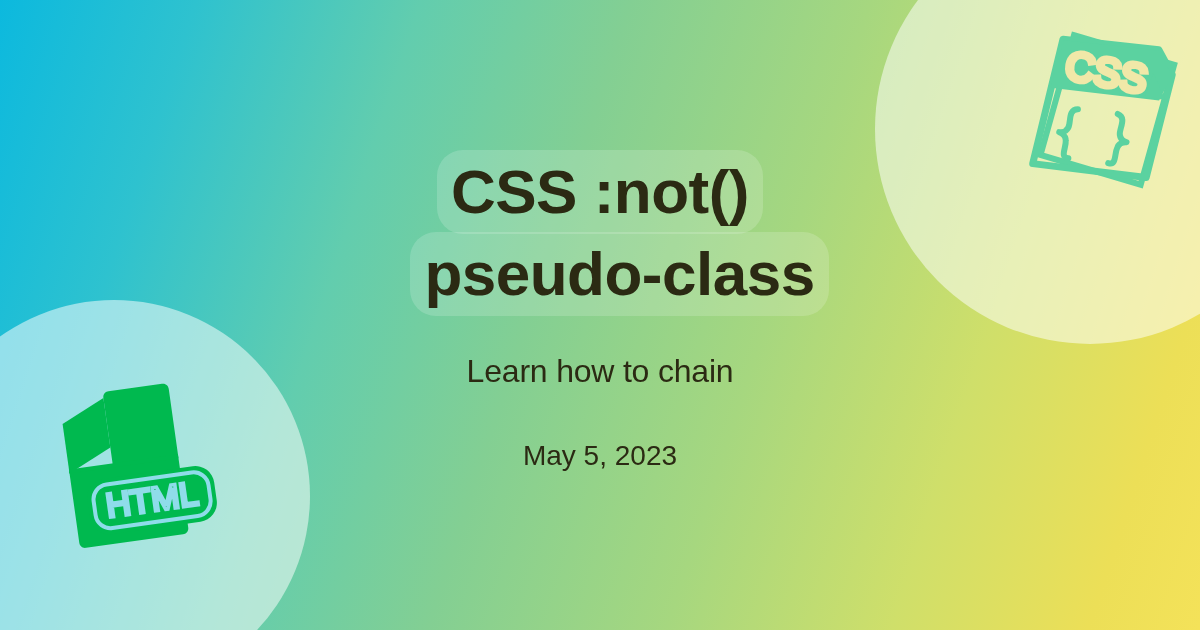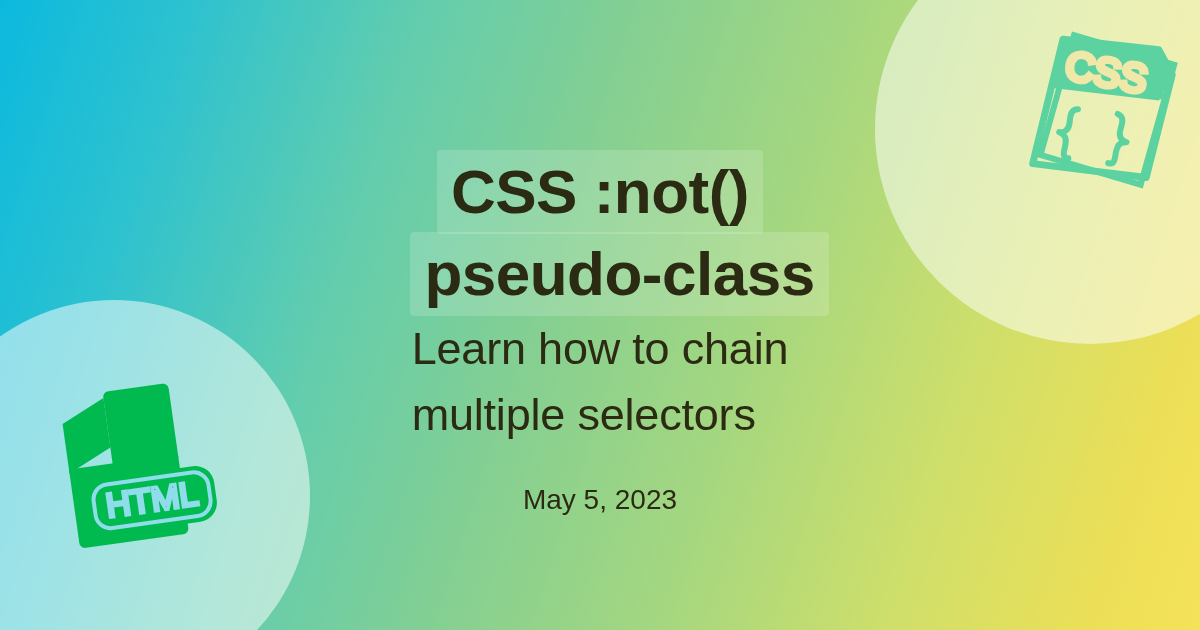--- a/index.html
+++ b/index.html
@@ -58,28 +58,30 @@
   }
   .title-line {
     position: relative;
     font-size: 62px;
     font-weight: bold;
     letter-spacing: -0.5px;
     color: #2b2a13;
     line-height: 84px;
     padding: 0 14px;
     background: rgba(255,255,255,0.17);
-    border-radius: 4px;
+    border-radius: 26px;
     white-space: nowrap;
     z-index: 2;
   }
   .title-line + .title-line { margin-top: -2px; margin-left: 39px; }
 
   #subtitle {
-    font-size: 45px;
+    margin-top: 22px;
+    text-align: center;
+    font-size: 32px;
     font-weight: normal;
     color: #2b2a13;
     line-height: 66px;
     letter-spacing: -0.2px;
   }
   #date {
     margin-top: 36px;
     font-size: 28px;
     font-weight: normal;
     color: #2b2a13;
@@ -151,19 +153,18 @@
 
   <div id="content">
 
     <div id="title-block">
       <div class="title-line">CSS :not()</div>
       <div class="title-line">pseudo-class</div>
     </div>
 
     <div id="subtitle">
       <div>Learn how to chain</div>
-      <div>multiple selectors</div>
     </div>
 
     <div id="date">May 5, 2023</div>
 
   </div>
 </div>
 
 </body></html>

